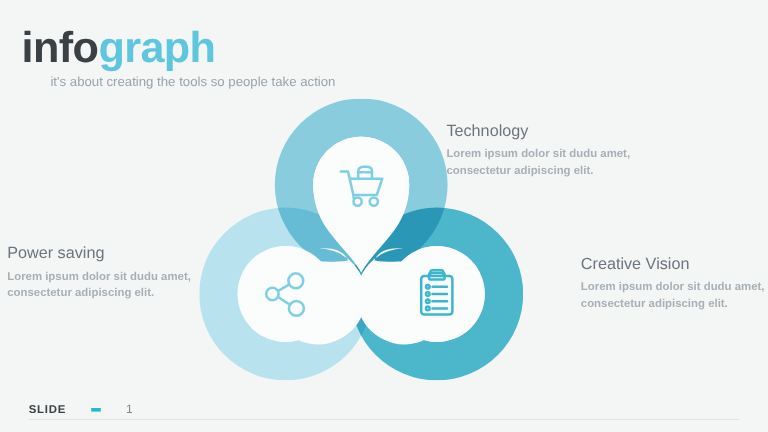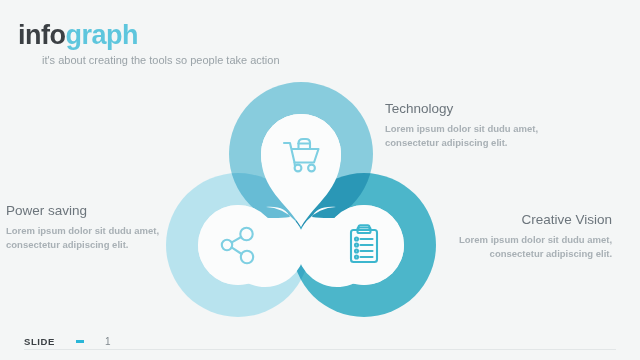--- a/index.html
+++ b/index.html
@@ -15,21 +15,21 @@
     position: relative;
   }
 
   
   #header {
     position: absolute;
     left: 18px;
     top: 22px;
   }
   #logo {
-    font-size: 27px;
+    font-size: 36px;
     font-weight: bold;
     letter-spacing: -0.5px;
     line-height: 1;
     white-space: nowrap;
   }
   .logo-dark  { color: #3b4044; }
   .logo-accent{ color: #5ec6dd; }
   #tagline {
     margin-top: 5px;
     font-size: 11px;
@@ -68,28 +68,28 @@
   .callout .desc {
     margin-top: 4px;
     font-size: 9.5px;
     color: #a8b0b5;
     line-height: 1.45;
     white-space: nowrap;
     font-weight: bold;
   }
 
   #callout-technology {
-    left: 385px;
+    left: 372px;
     top: 101px;
     text-align: left;
   }
   #callout-creative {
-    left: 459px;
+    left: 484px;
     top: 212px;
-    text-align: right;
+    text-align: left;
   }
   #callout-power {
     left: 6px;
     top: 203px;
     width: 172px;
     text-align: left;
   }
 
   
   #footer-rule {

